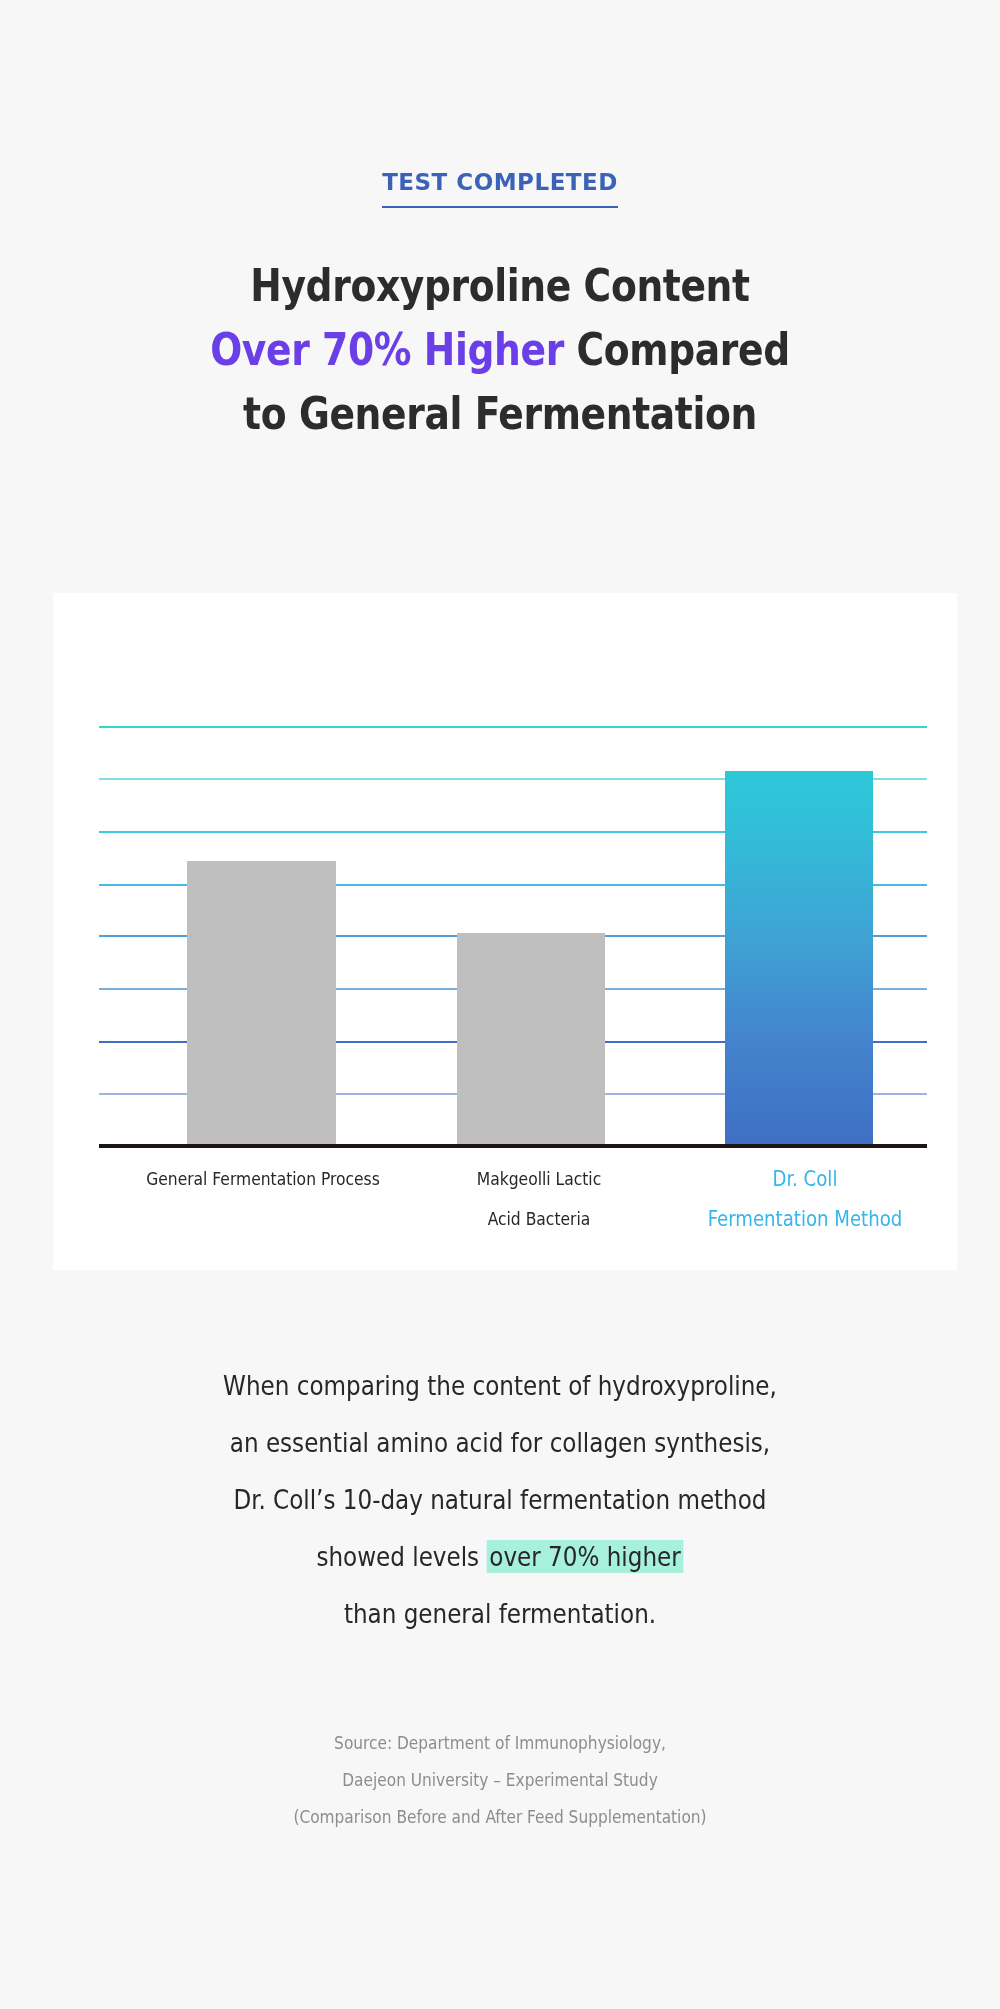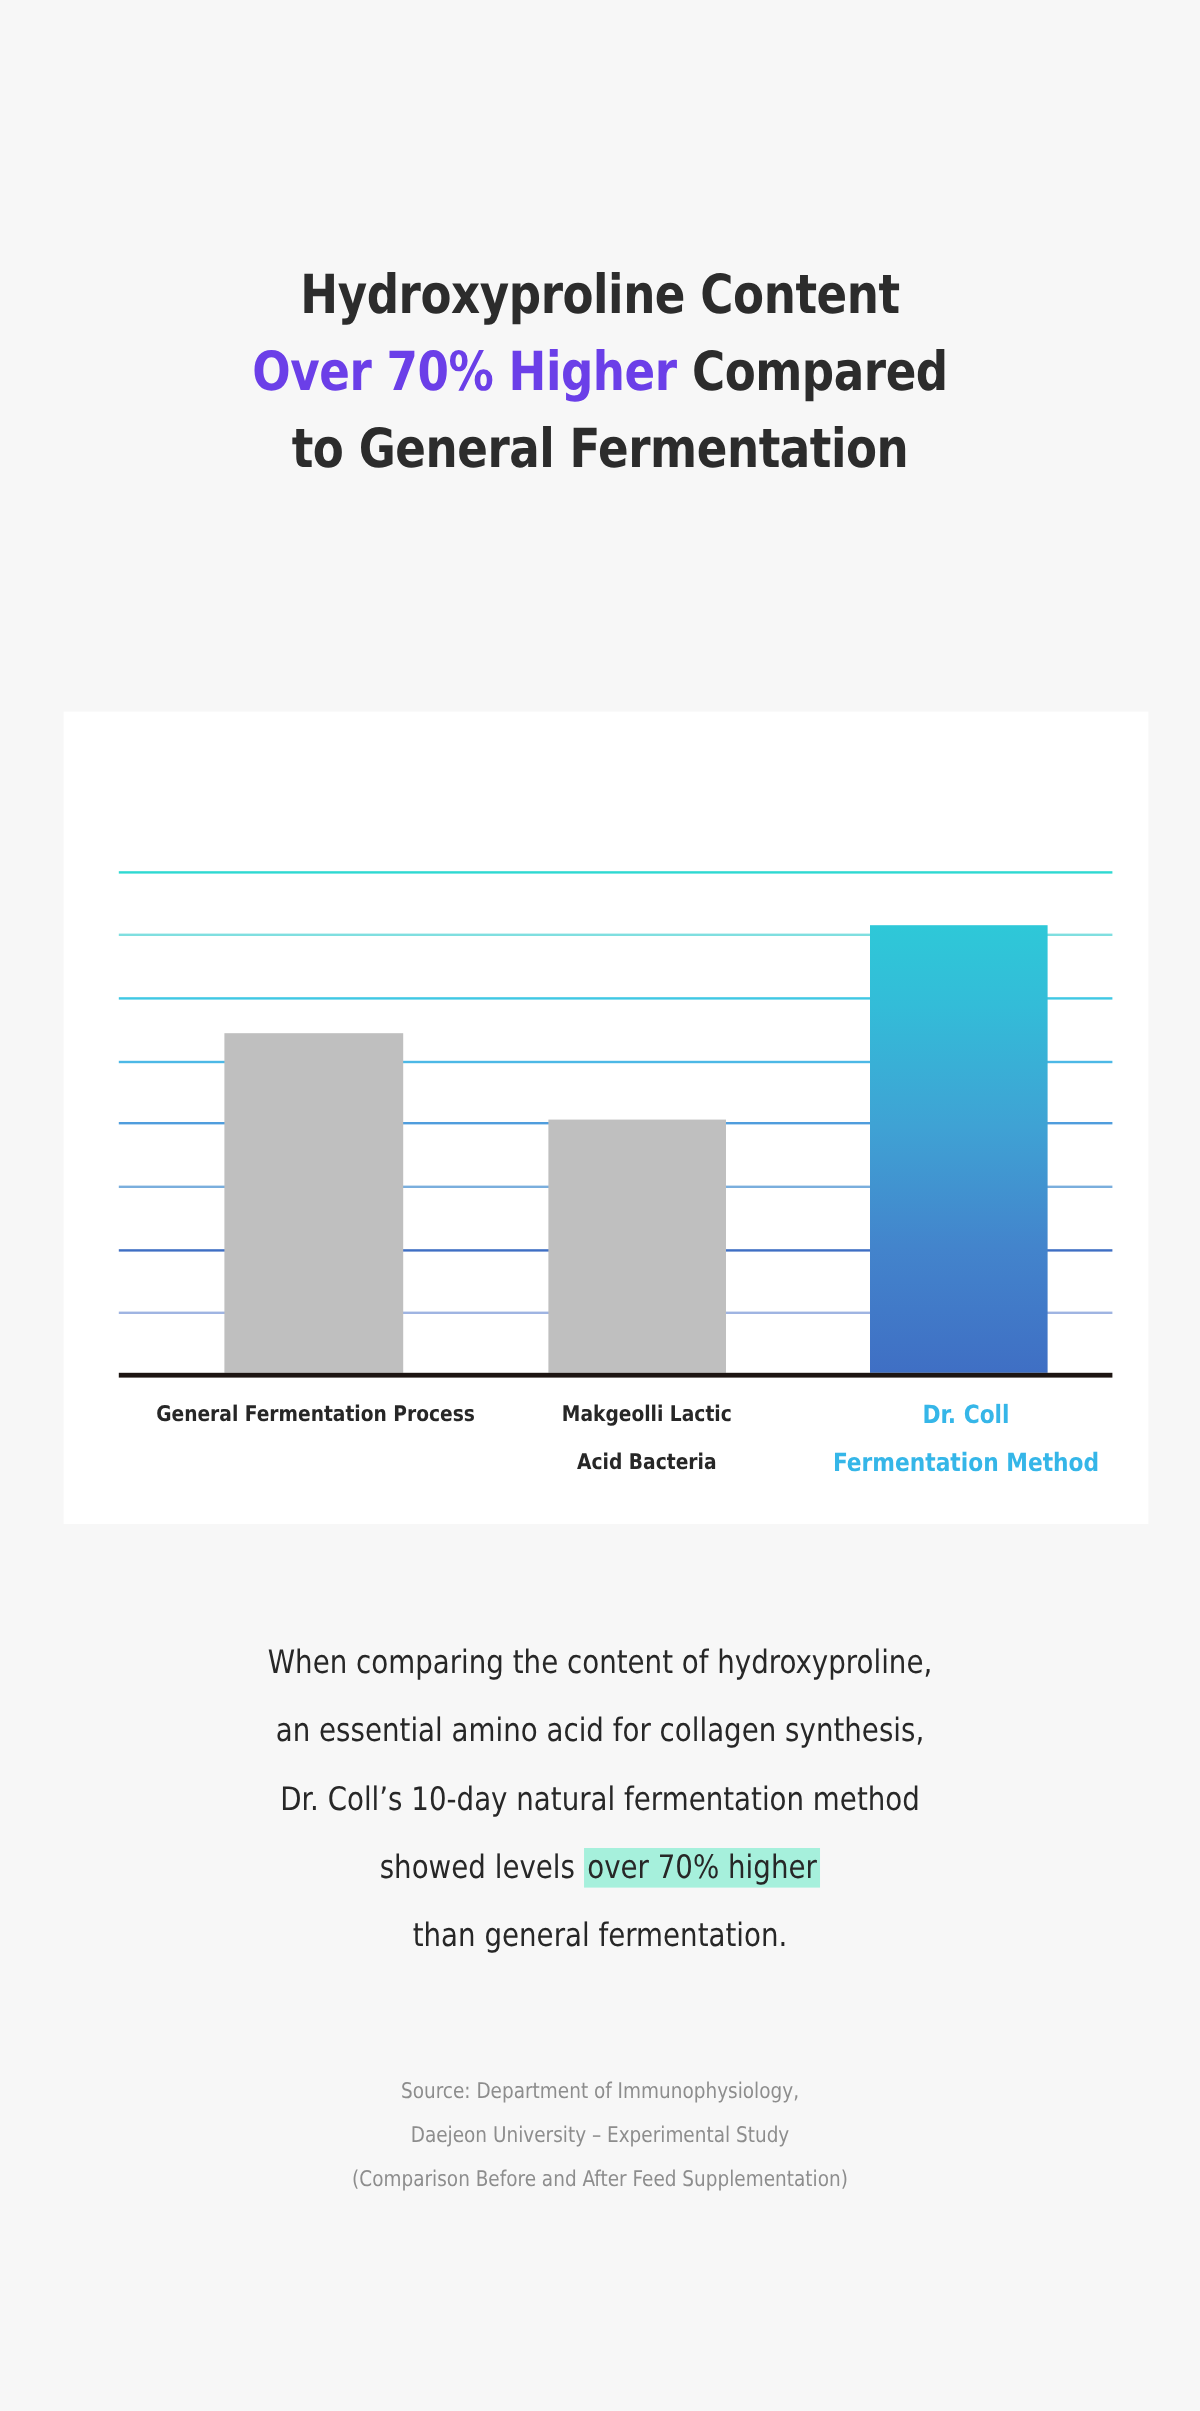--- a/index.html
+++ b/index.html
@@ -45,21 +45,20 @@
   .accent-purple { color:#6b3fe8; }
 
   
   #chart-card {
     position:absolute;
     left:53px;
     top:593px;
     width:904px;
     height:677px;
     background:#ffffff;
-    font-weight:bold;
   }
 
   #plot {
     position:absolute;
     left:0; top:0; right:0; bottom:0;
   }
 
   .gridline {
     position:absolute;
     left:46px;
@@ -137,20 +136,24 @@
     line-height:37px;
     color:#8d8d8d;
     transform:scaleX(0.95);
   }
 </style>
 </head>
 <body>
 
 <div id="header">
 
+  <div id="eyebrow-wrap">
+    <div id="eyebrow">TEST COMPLETED</div>
+    <div id="eyebrow-rule"></div>
+  </div>
 
   <h1 id="headline">
     <span>Hydroxyproline Content</span><br>
     <span class="accent-purple">Over 70% Higher</span><span> Compared</span><br>
     <span>to General Fermentation</span>
   </h1>
 </div>
 
 <div id="chart-card">
   <div id="plot">

